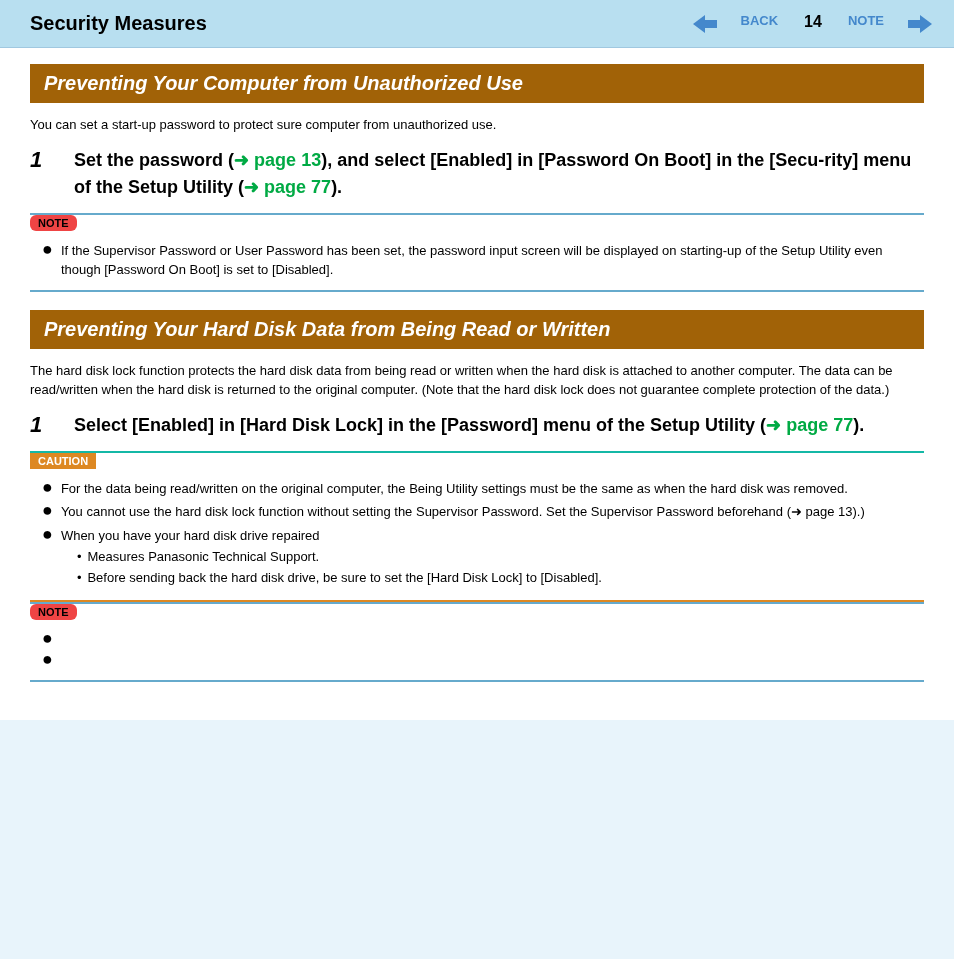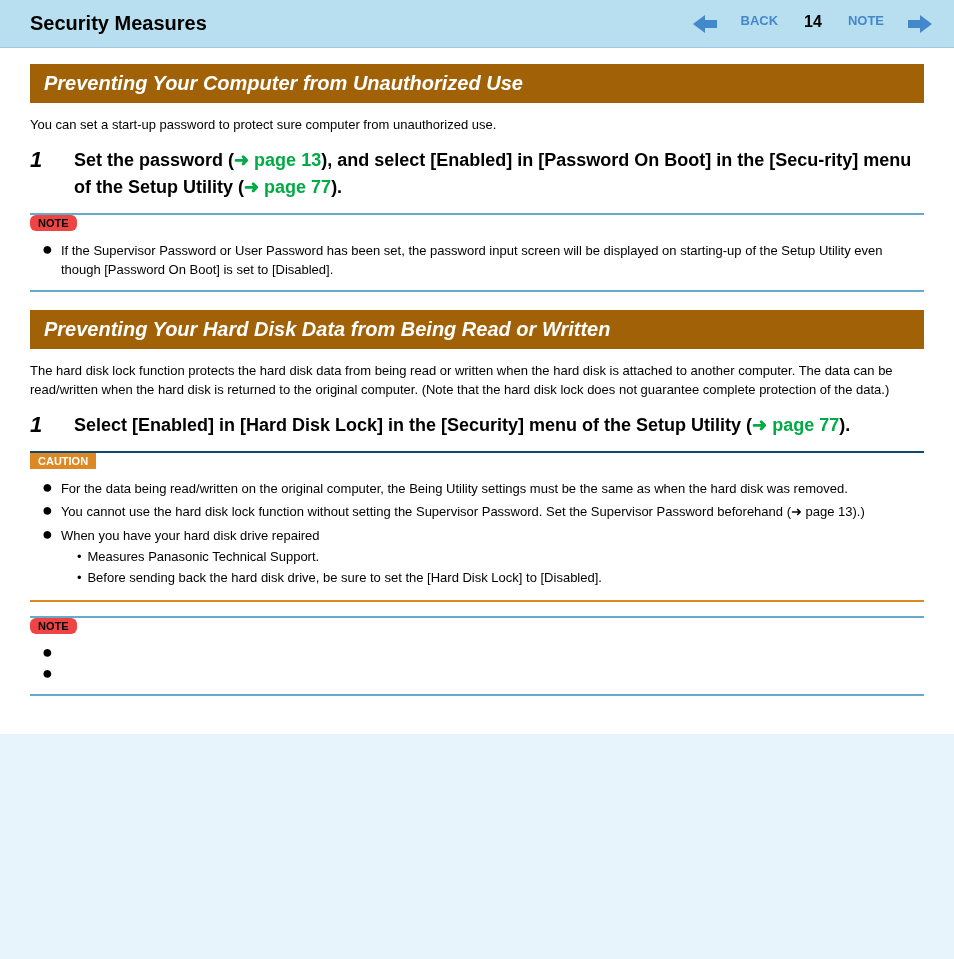--- a/index.html
+++ b/index.html
@@ -125,23 +125,22 @@
       margin-bottom: 2px;
     }
     .bullet {
       font-size: 18px;
       line-height: 1.1;
       margin-top: -1px;
     }
 
     
     .caution-box {
-      border-top: 2px solid #0c4a6e;
+      border-top: 2px solid #14b8a6;
       border-bottom: 2px solid #dd8822;
-      margin-bottom: 14px;
     }
     .caution-label {
       background: #dd8822;
       color: #fff;
       font-size: 11px;
       font-weight: bold;
       padding: 2px 8px;
       display: inline-block;
       margin-bottom: 6px;
     }
@@ -240,21 +239,21 @@
       </div>
 
       <div class="section-gap"></div>
       <div class="section-header">Preventing Your Hard Disk Data from Being Read or Written</div>
 
       <p class="intro-text">The hard disk lock function protects the hard disk data from being read or written when the hard disk is attached to another computer. The data can be read/written when the hard disk is returned to the original computer. (Note that the hard disk lock does not guarantee complete protection of the data.)</p>
 
       <div class="step-row">
         <div class="step-number">1</div>
         <div class="step-text">
-          <span>Select [Enabled] in [Hard Disk Lock] in the [Security] menu of the Setup Utility (</span><span class="link">➜ page 77</span><span>).</span>
+          <span>Select [Enabled] in [Hard Disk Lock] in the [Password] menu of the Setup Utility (</span><span class="link">➜ page 77</span><span>).</span>
         </div>
       </div>
 
       <div class="caution-box">
         <div class="caution-label">CAUTION</div>
         <div class="caution-content">
           <div class="caution-item">
             <span class="bullet">●</span>
             <span>For the data being read/written on the original computer, the Being Utility settings must be the same as when the hard disk was removed.</span>
           </div>

